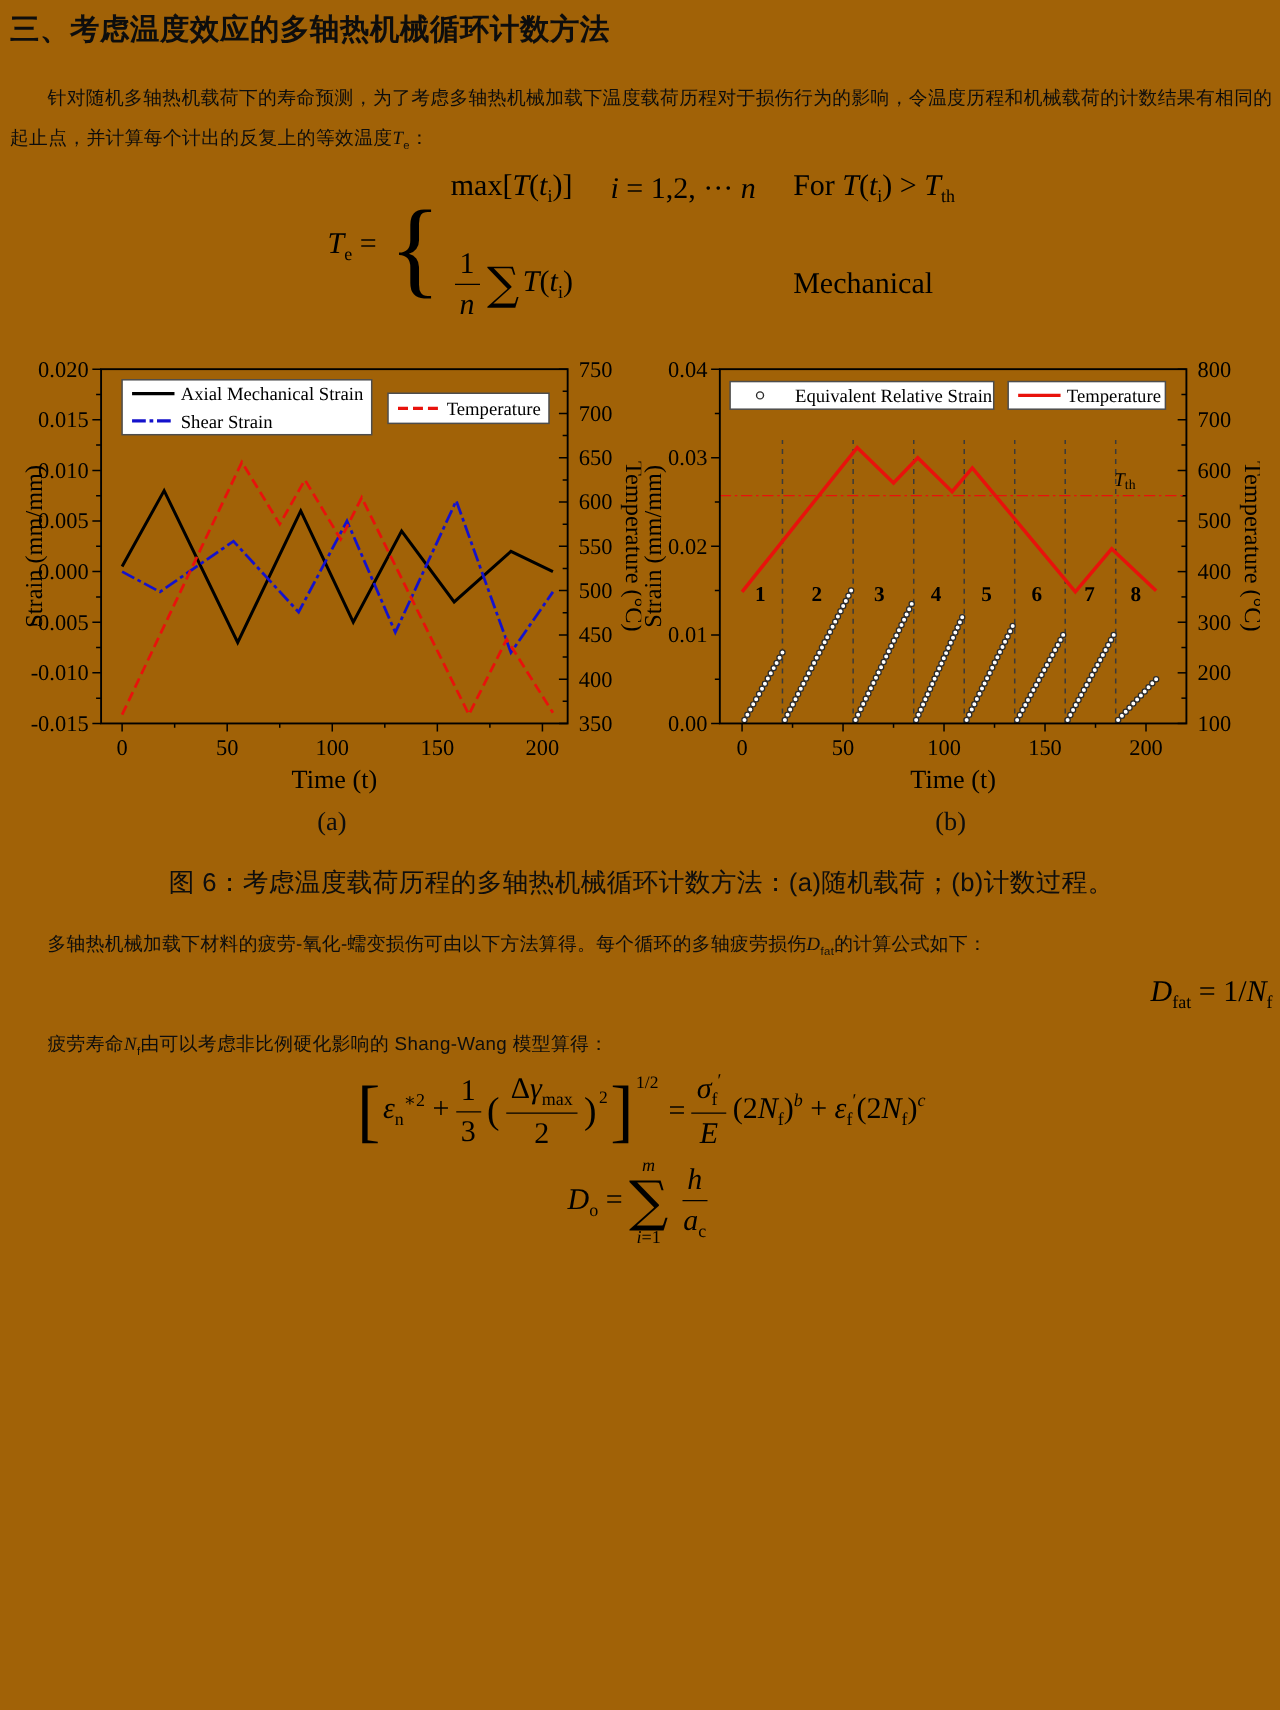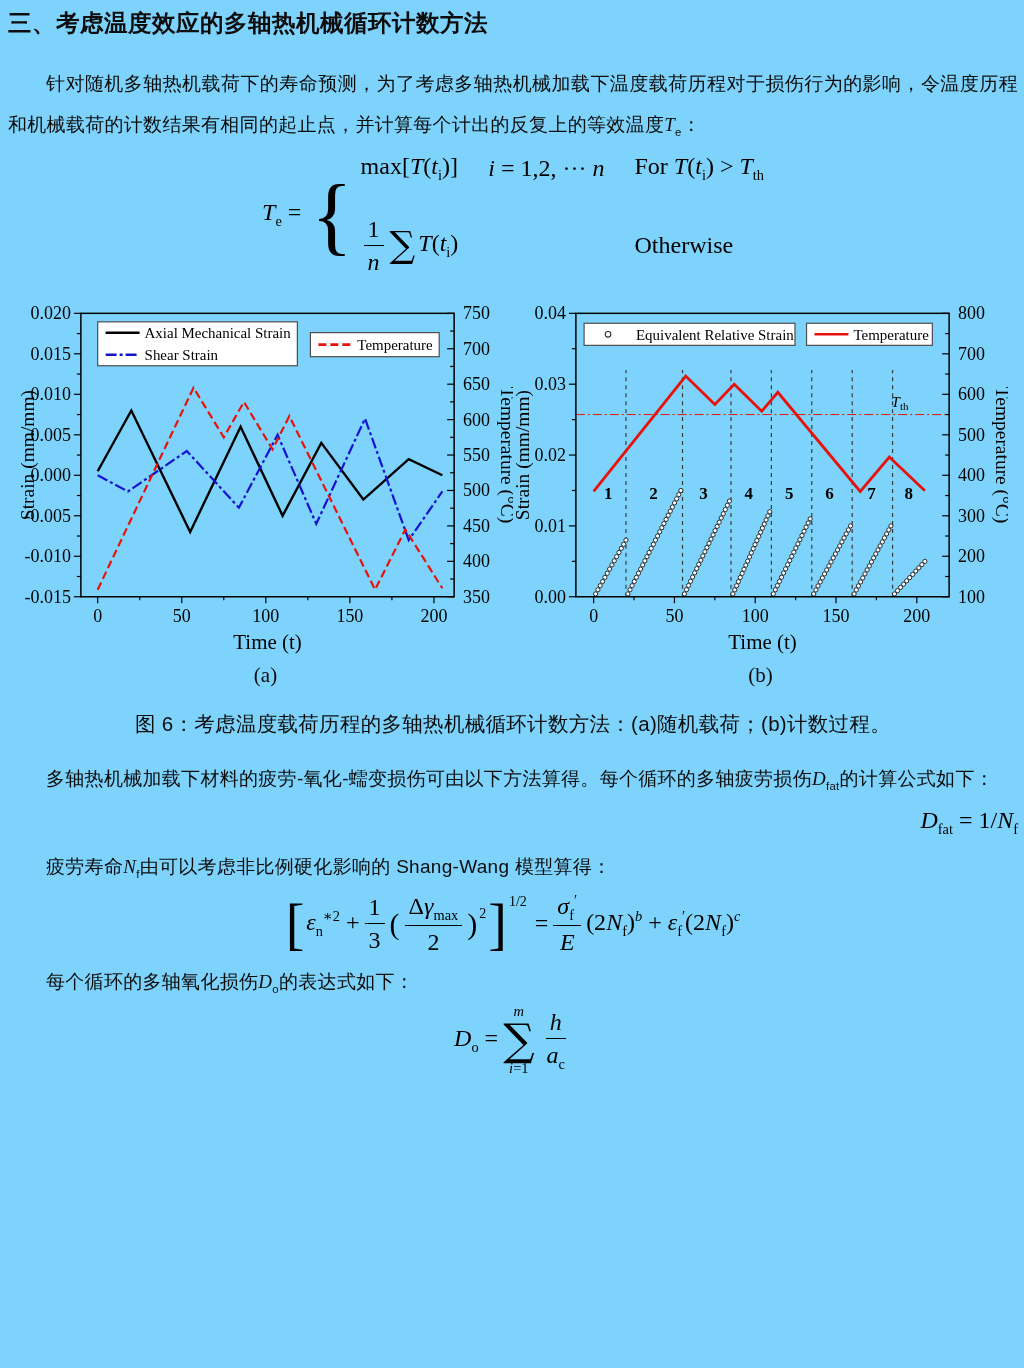--- a/index.html
+++ b/index.html
@@ -1,20 +1,20 @@
 <!DOCTYPE html>
 <html><head>
 <meta charset="utf-8">
 <style>
   html,body{margin:0;padding:0;background:#ffffff;}
-  .page{position:relative;width:1024px;height:1368px;background:#7dd3fc;overflow:hidden;
+  .page{position:relative;width:1024px;height:1368px;background:#a16207;overflow:hidden;
         color:#0d0d0d;font-family:"Liberation Sans","DejaVu Sans",sans-serif;
         box-sizing:border-box;padding:6px 6px 0 8px;}
   h2.sec{font-size:23.5px;font-weight:700;margin:2px 0 0 0;letter-spacing:.5px;line-height:1.3;}
-  p.body{font-size:19px;line-height:2.17;text-align:justify;margin:0;text-indent:2em;letter-spacing:.3px;}
+  p.body{font-size:15px;line-height:2.17;text-align:justify;margin:0;text-indent:2em;letter-spacing:.3px;}
   p.body i, .cap i{font-family:"Liberation Serif","DejaVu Serif",serif;}
   sub{font-size:.6em;} sup{font-size:.6em;}
   
   .eq{font-family:"Liberation Serif","DejaVu Serif",serif;font-size:24px;color:#000;
       display:flex;justify-content:center;align-items:center;text-indent:0;}
   .frac{display:inline-flex;flex-direction:column;align-items:center;vertical-align:middle;
         margin:0 3px;line-height:1.25;}
   .frac .fn{padding:0 4px 1px 4px;border-bottom:1.6px solid #000;}
   .frac .fd{padding:1px 4px 0 4px;}
   .brace{font-size:86px;line-height:1;font-weight:400;margin:0 8px 0 10px;}
@@ -56,21 +56,21 @@
       <span>For <i>T</i>(<i>t</i><sub>i</sub>) &gt; <i>T</i><sub>th</sub></span>
       <span class="c2expr" style="justify-self:center;">
         <span class="frac">
           <span class="fn">1</span>
           <span class="fd"><i>n</i></span>
         </span>
         <span class="sig">∑</span>
         <span><i>T</i>(<i>t</i><sub>i</sub>)</span>
       </span>
       <span></span>
-      <span>Otherwise</span>
+      <span>Mechanical</span>
     </span>
   </div>
 
 
   <div class="charts">
     <svg class="chart" width="496" height="368" viewBox="0 0 496 368">
         <line x1="79.84684684684684" y1="304" x2="79.84684684684684" y2="310.5" stroke="#000" stroke-width="1.2"></line>
         <line x1="121.96396396396396" y1="304" x2="121.96396396396396" y2="307.5" stroke="#000" stroke-width="1.2"></line>
         <line x1="164.0810810810811" y1="304" x2="164.0810810810811" y2="310.5" stroke="#000" stroke-width="1.2"></line>
         <line x1="206.19819819819818" y1="304" x2="206.19819819819818" y2="307.5" stroke="#000" stroke-width="1.2"></line>
@@ -415,21 +415,20 @@
       <span class="expo">1/2</span>
       <span>=</span>
       <span class="frac">
         <span class="fn"><i>σ</i><sub>f</sub><sup>′</sup></span>
         <span class="fd"><i>E</i></span>
       </span>
       <span>(2<i>N</i><sub>f</sub>)<sup><i>b</i></sup> + <i>ε</i><sub>f</sub><sup>′</sup>(2<i>N</i><sub>f</sub>)<sup><i>c</i></sup></span>
     </span>
   </div>
 
-  <p class="body">每个循环的多轴氧化损伤<i>D</i><sub>o</sub>的表达式如下：</p>
 
   <div class="eq" style="margin:2px 0 0 0;">
     <span><i>D</i><sub>o</sub> =</span>
     <span class="sigstack">
       <span class="lim"><i>m</i></span>
       <span class="sig">∑</span>
       <span class="lim"><i>i</i>=1</span>
     </span>
     <span class="frac">
       <span class="fn"><i>h</i></span>

